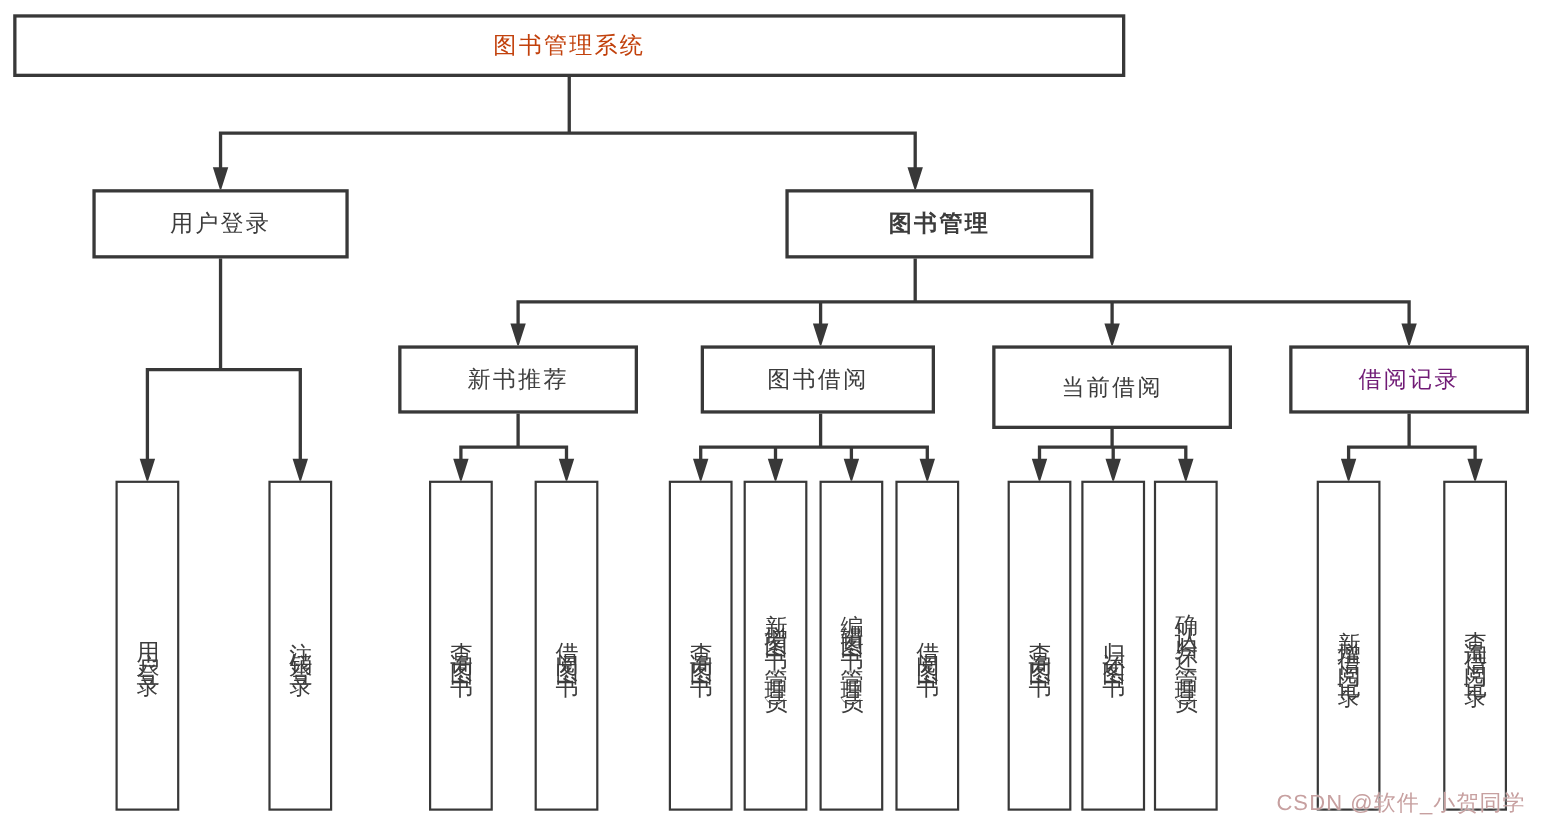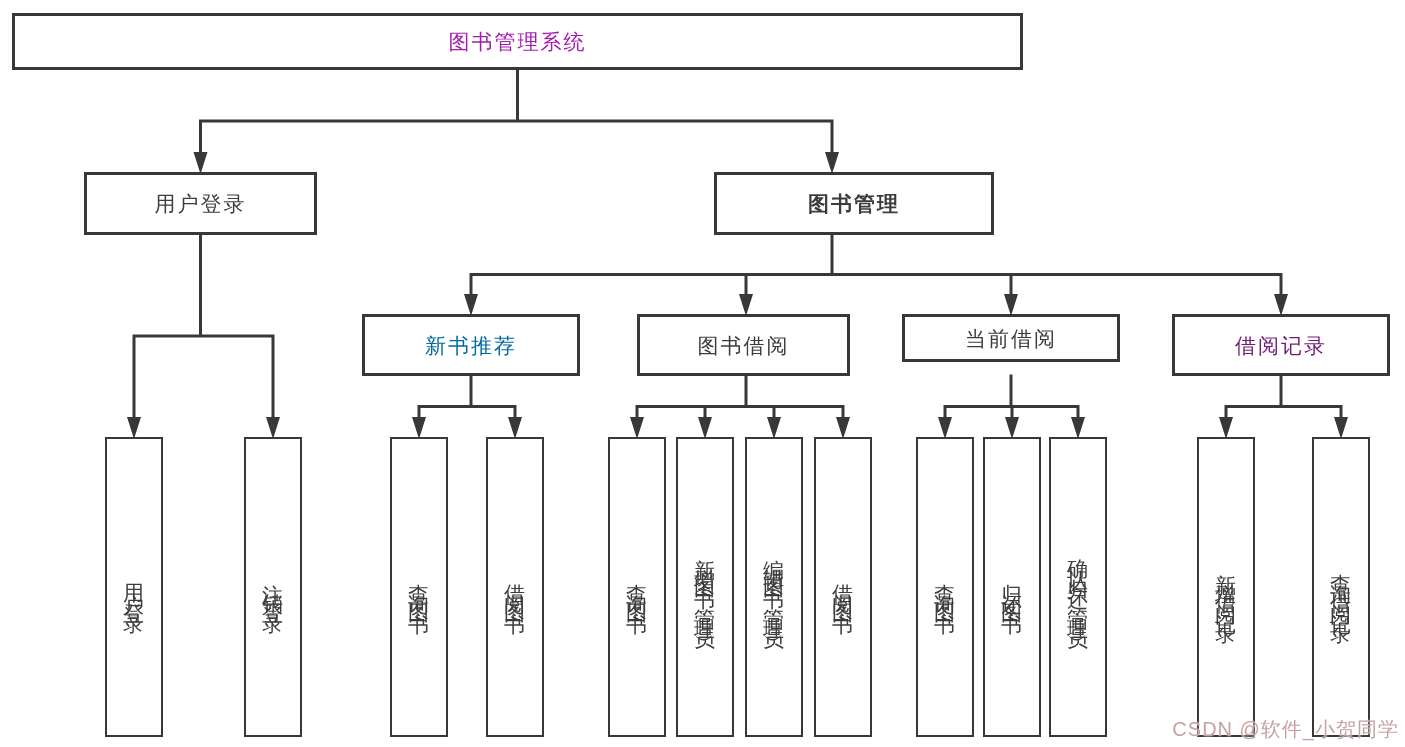--- a/index.html
+++ b/index.html
@@ -30,54 +30,54 @@
   }
   .node.v{border-width:2.5px;}
   .node.v span{
     writing-mode:vertical-rl;
     font-size:21px;
     letter-spacing:10px;
     line-height:1;
   }
   .watermark{
     position:absolute;
-    right:6px;
+    right:18px;
     bottom:4px;
     font-size:20px;
     letter-spacing:1px;
     z-index:5;
     white-space:nowrap;
     text-shadow:0 0 2px #ffffff;
   }
 </style>
 </head>
 <body>
 
 <div id="stage">
   <svg id="connectors" width="1405" height="747" viewBox="0 0 1405 747">
       <path d="M517.5,70V121M200.5,121H832M200.5,121V156M832,121V156M200.5,235V336M134,336H273M134,336V421M273,336V421M832,235V274.5M471,274.5H1281M471,274.5V298M746,274.5V298M1011,274.5V298M1281,274.5V298M471,376V406.5M419,406.5H515M419,406.5V421M515,406.5V421M746,376V406.5M637,406.5H843M637,406.5V421M705,406.5V421M774,406.5V421M843,406.5V421M1011,376V406.5M945,406.5H1078M945,406.5V421M1012,406.5V421M1078,406.5V421M1281,376V406.5M1226,406.5H1341M1226,406.5V421M1341,406.5V421" fill="none" stroke="#383838" stroke-width="3" stroke-linecap="square"></path>
       <path d="M193.5,152L207.5,152L200.5,174ZM825,152L839,152L832,174ZM127,417L141,417L134,439ZM266,417L280,417L273,439ZM464,294L478,294L471,316ZM739,294L753,294L746,316ZM1004,294L1018,294L1011,316ZM1274,294L1288,294L1281,316ZM412,417L426,417L419,439ZM508,417L522,417L515,439ZM630,417L644,417L637,439ZM698,417L712,417L705,439ZM767,417L781,417L774,439ZM836,417L850,417L843,439ZM938,417L952,417L945,439ZM1005,417L1019,417L1012,439ZM1071,417L1085,417L1078,439ZM1219,417L1233,417L1226,439ZM1334,417L1348,417L1341,439Z" fill="#383838"></path>
     </svg>
   <div class="watermark" style="color: rgb(199, 160, 160);">CSDN @软件_小贺同学</div>
 <div class="node h" style="left: 12px; top: 13px; width: 1011px; height: 57px; border-color: rgb(56, 56, 56);">
-      <span style="color: #a21caf;">图书管理系统</span>
+      <span style="color: #c2410c;">图书管理系统</span>
     </div>
     <div class="node h" style="left: 84px; top: 172px; width: 233px; height: 63px; border-color: rgb(56, 56, 56);">
       <span style="color: rgb(60, 60, 60);">用户登录</span>
     </div>
     <div class="node h" style="left: 714px; top: 172px; width: 280px; height: 63px; border-color: rgb(56, 56, 56); font-weight: bold;">
       <span style="color: rgb(60, 60, 60);">图书管理</span>
     </div>
     <div class="node h" style="left: 362px; top: 314px; width: 218px; height: 62px; border-color: rgb(56, 56, 56);">
-      <span style="color: #0369a1;">新书推荐</span>
+      <span style="color: #404040;">新书推荐</span>
     </div>
     <div class="node h" style="left: 637px; top: 314px; width: 213px; height: 62px; border-color: rgb(56, 56, 56);">
       <span style="color: rgb(60, 60, 60);">图书借阅</span>
     </div>
-    <div class="node h" style="left: 902px; top: 314px; width: 218px; height: 48px; border-color: rgb(56, 56, 56); align-items: center;">
+    <div class="node h" style="left: 902px; top: 314px; width: 218px; height: 76px; border-color: rgb(56, 56, 56); align-items: center;">
       <span style="color: rgb(60, 60, 60);">当前借阅</span>
     </div>
     <div class="node h" style="left: 1172px; top: 314px; width: 218px; height: 62px; border-color: rgb(56, 56, 56);">
       <span style="color: #701a75;">借阅记录</span>
     </div>
     <div class="node v" style="left: 105px; top: 437px; width: 58px; height: 300px; border-color: rgb(56, 56, 56);">
       <span style="color: rgb(60, 60, 60);">用户登录</span>
     </div>
     <div class="node v" style="left: 244px; top: 437px; width: 58px; height: 300px; border-color: rgb(56, 56, 56);">
       <span style="color: rgb(60, 60, 60);">注销登录</span>

